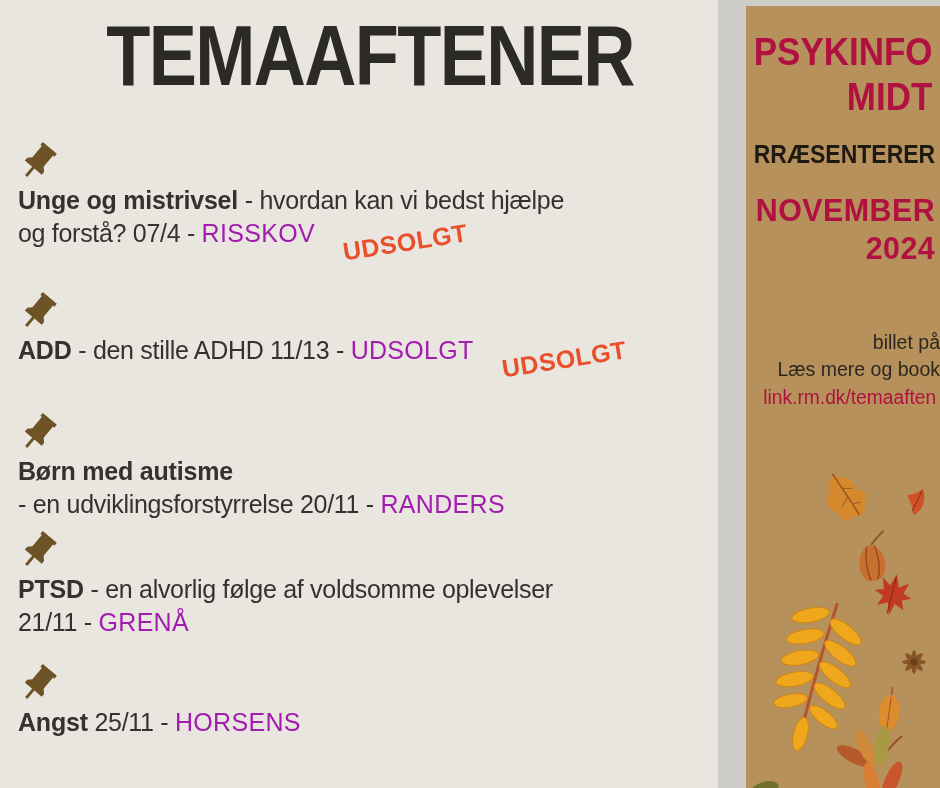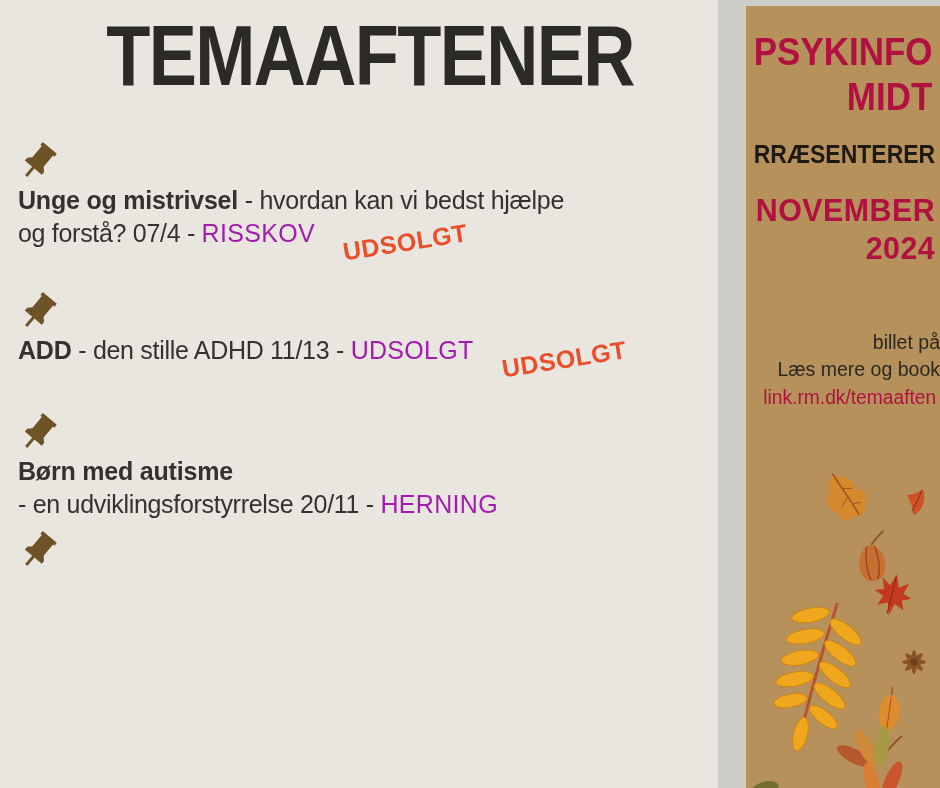--- a/index.html
+++ b/index.html
@@ -166,32 +166,46 @@
     </div>
 
     <div class="event ev3">
       <span class="pin">
         <svg viewBox="0 0 24 24" width="44" height="44">
           <path fill="#6e5326" transform="rotate(40 12 12)" d="M16 12V4h1V2H7v2h1v8l-2 2v2h5.2v6h1.6v-6H18v-2l-2-2z"></path>
         </svg>
       </span>
       <div class="etext">
         <span class="b">Børn med autisme</span><br>
-        <span>- en udviklingsforstyrrelse 20/11 - </span><span class="loc">HERNING</span>
+        <span>- en udviklingsforstyrrelse 20/11 - </span><span class="loc">RANDERS</span>
       </div>
     </div>
 
     <div class="event ev4">
       <span class="pin">
         <svg viewBox="0 0 24 24" width="44" height="44">
           <path fill="#6e5326" transform="rotate(40 12 12)" d="M16 12V4h1V2H7v2h1v8l-2 2v2h5.2v6h1.6v-6H18v-2l-2-2z"></path>
         </svg>
       </span>
-    </div>
-
+      <div class="etext">
+        <span class="b">PTSD</span><span> - en alvorlig følge af voldsomme oplevelser</span><br>
+        <span>21/11 - </span><span class="loc">GRENÅ</span>
+      </div>
+    </div>
+
+    <div class="event ev5">
+      <span class="pin">
+        <svg viewBox="0 0 24 24" width="44" height="44">
+          <path fill="#6e5326" transform="rotate(40 12 12)" d="M16 12V4h1V2H7v2h1v8l-2 2v2h5.2v6h1.6v-6H18v-2l-2-2z"></path>
+        </svg>
+      </span>
+      <div class="etext">
+        <span class="b">Angst</span><span> 25/11 - </span><span class="loc">HORSENS</span>
+      </div>
+    </div>
 
   </div>
 
   <div class="sidebar">
 
     <div class="brand">
       <div>PSYKINFO</div>
       <div>MIDT</div>
     </div>
 

